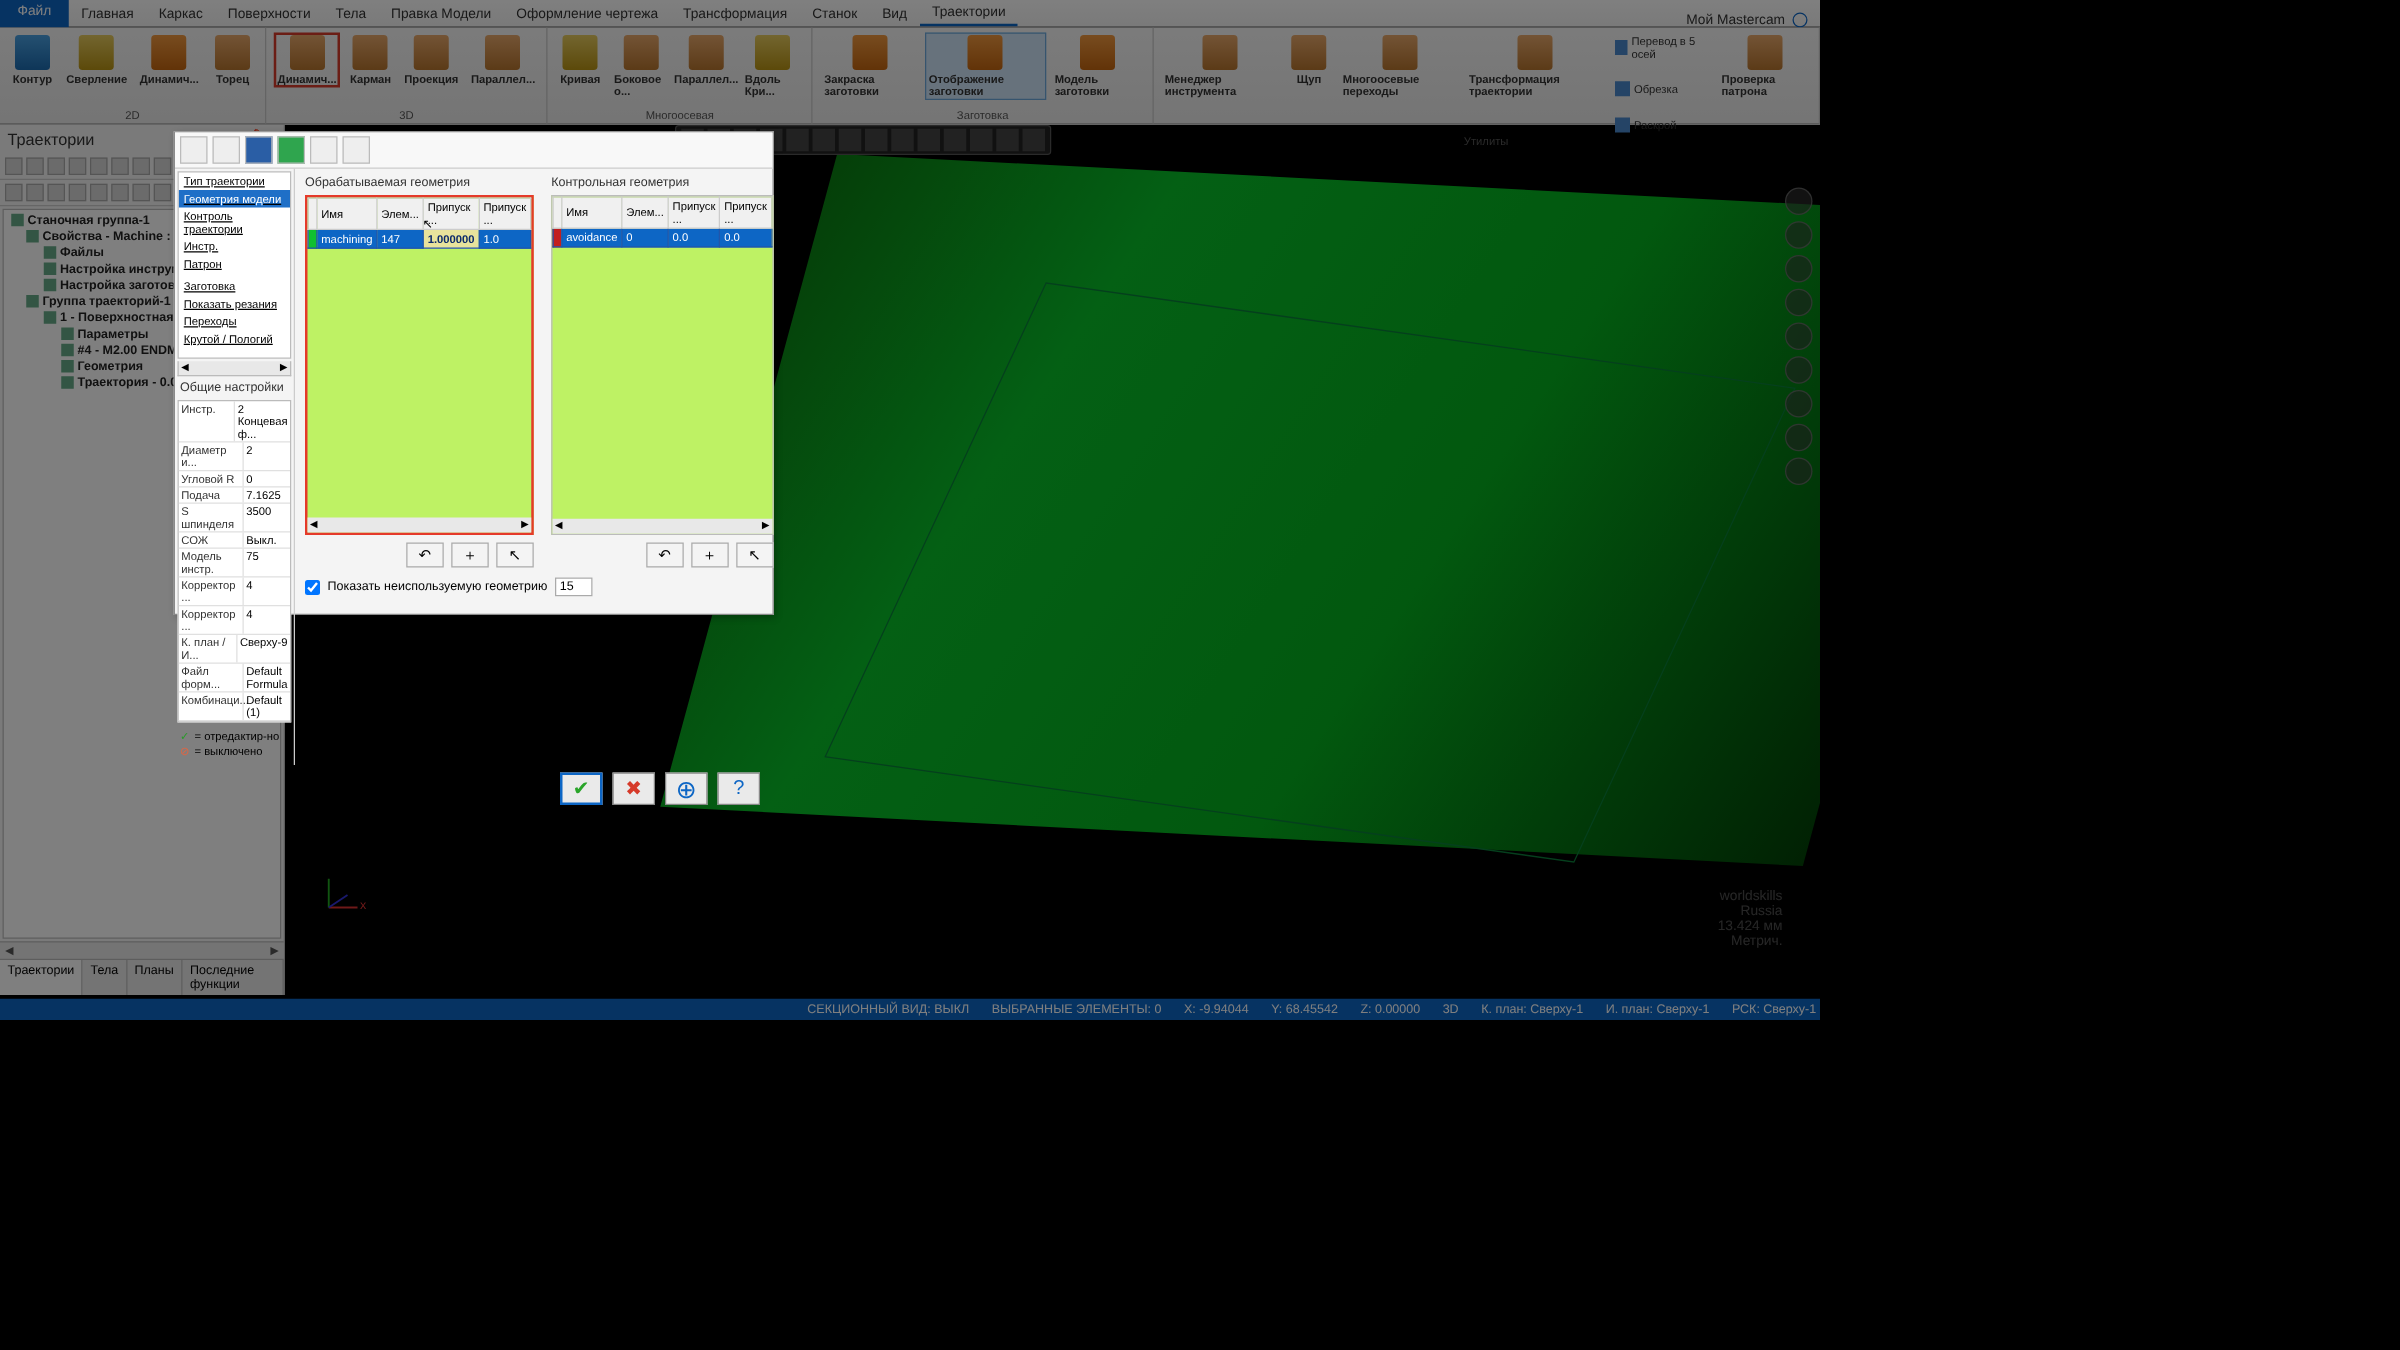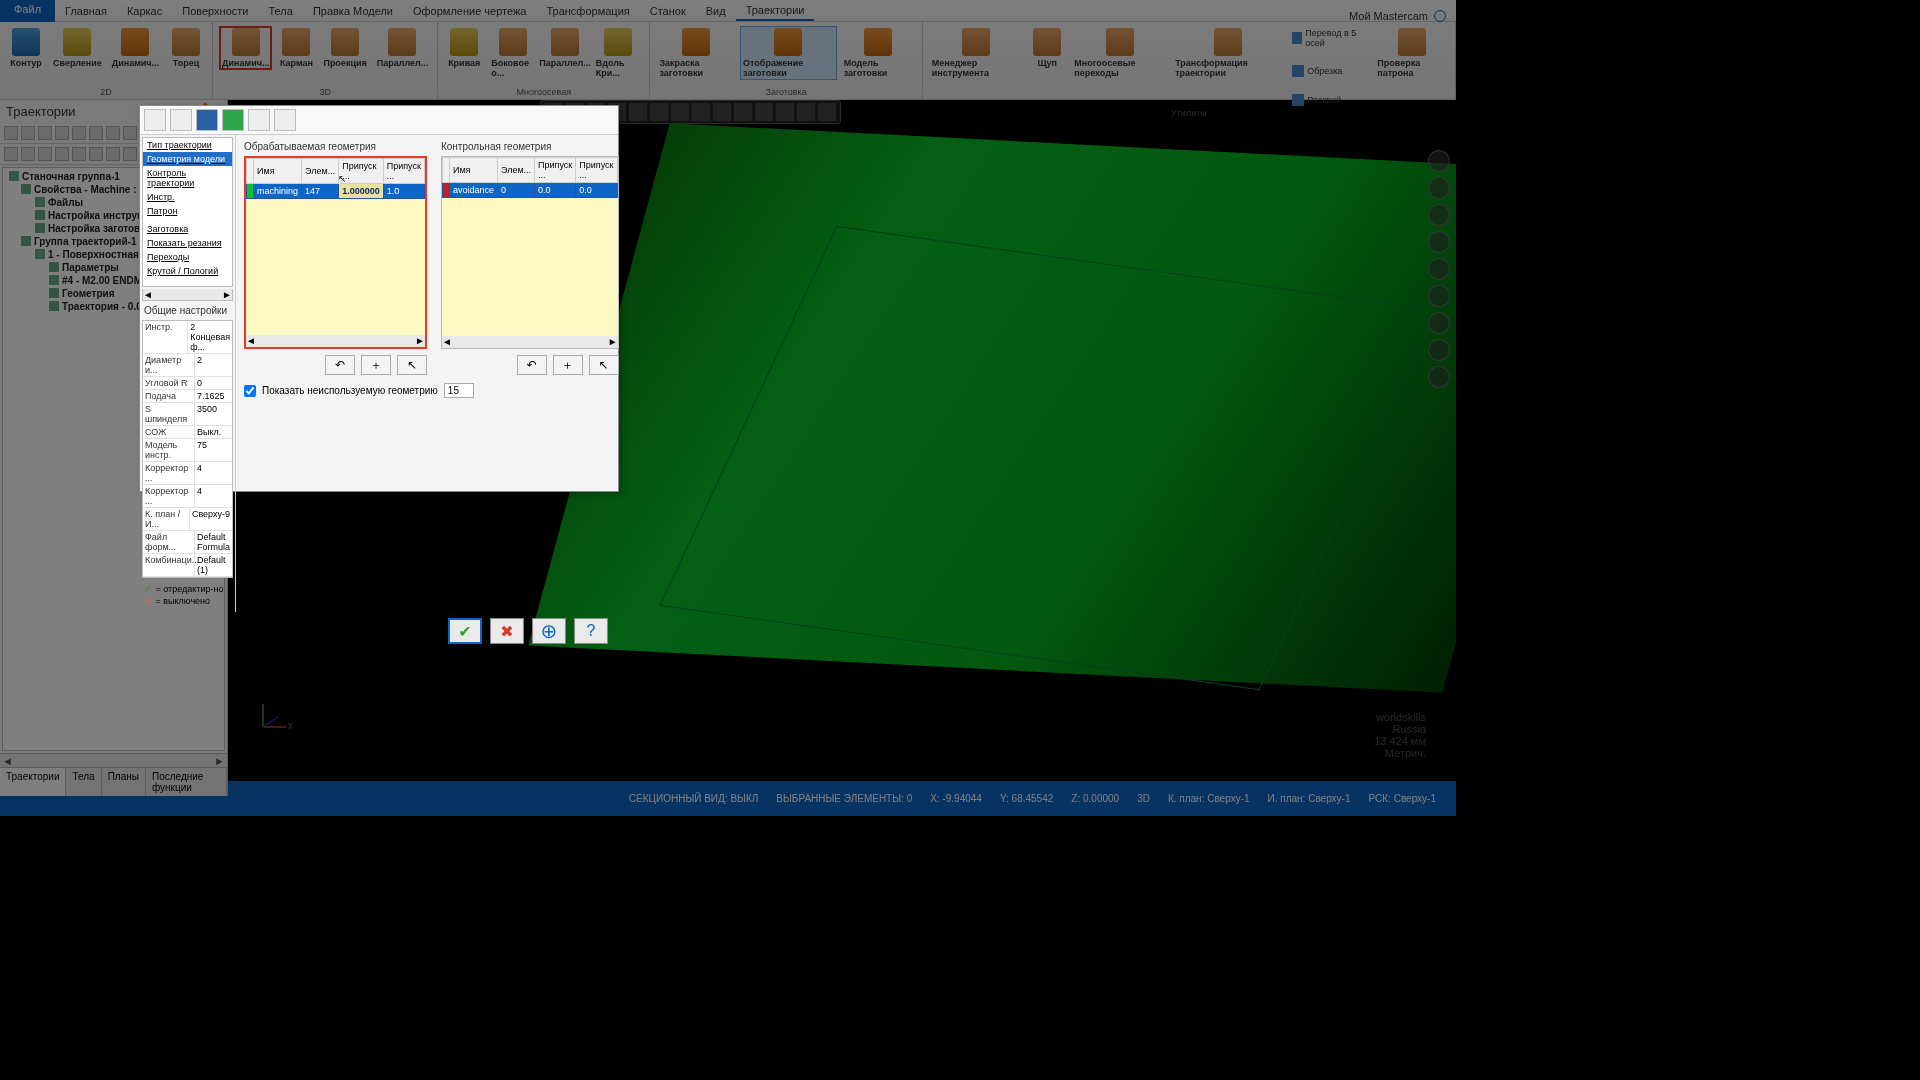--- a/index.html
+++ b/index.html
@@ -111,21 +111,21 @@
 .dleft .props .row div:last-child{flex:1;padding:1px 2px;}
 .dleft .legend{font-size:9px;padding:4px;}
 .dleft .legend div{display:flex;align-items:center;gap:4px;margin-bottom:2px;}
 .dleft .legend .green{color:#2a9a2a;}
 .dleft .legend .red{color:#d64;}
 
 .dright{ flex:1; padding:6px 8px; display:flex; flex-direction:column;}
 .tables-row{display:flex; gap:14px;}
 .table-box{ flex:1;}
 .table-box .caption{font-size:10px; color:#333; margin-bottom:4px;}
-.tblwrap{ border:2px solid #e53a2a; background:#fef9c3; height:193px; position:relative;}
+.tblwrap{ border:2px solid #e53a2a; background:#bef264; height:272px; position:relative;}
 .tblwrap.noborder{border:1px solid #bbb;}
 .tblwrap table{width:100%; border-collapse:collapse; font-size:9px;}
 .tblwrap th{background:#f0f0f0;border:1px solid #ccc;padding:2px 3px;font-weight:normal;text-align:left;}
 .tblwrap td{border:1px solid #2255aa;padding:2px 3px;background:#0d66c5;color:#fff;}
 .tblwrap td.color{width:10px;padding:0;}
 .tblwrap td.color.green{background:#10c030;}
 .tblwrap td.color.red{background:#c21f1f;}
 .tblwrap td.editing{background:#e8e39c;color:#0d2b6b;font-weight:bold;}
 .tblwrap .hscrollb{position:absolute;bottom:0;left:0;right:0;height:12px;background:#e8e8e8;display:flex;justify-content:space-between;font-size:10px;}
 .cursor-img { position:absolute; top:15px; left:92px; font-size:10px; color:#000; pointer-events:none;}
@@ -139,23 +139,23 @@
 
 .dfooter{display:flex;justify-content:flex-end;gap:8px;padding:6px 10px;}
 .dfooter .fbtn{width:34px;height:26px;border:1px solid #888;background:#eaeaea;display:flex;align-items:center;justify-content:center;font-size:16px;cursor:pointer;}
 .dfooter .fbtn.ok{border:2px solid #0d66c5;color:#2aa52a;}
 .dfooter .fbtn.cancel{color:#d63a2a;}
 .dfooter .fbtn.plus{color:#0d66c5;font-size:20px;}
 .dfooter .fbtn.help{color:#0d66c5;}
 
 
 .statusbar{
-  position:absolute; bottom:0; left:0; right:0; height:35px;
+  position:absolute; bottom:0; left:0; right:0; height:17px;
   background:#0d66c5; color:#fff; font-size:10px;
-  display:flex; align-items:center; gap:18px; padding:0 20px; z-index:3;
+  display:flex; align-items:center; gap:18px; padding:0 3px; z-index:3;
   justify-content:flex-end;
 }
 .statusbar span{white-space:nowrap;}
 
 
 .vtoolbar{position:absolute;right:6px;top:150px;display:flex;flex-direction:column;gap:5px;z-index:3;}
 .vtoolbar div{width:22px;height:22px;border-radius:50%;background:rgba(60,60,60,0.6);border:1px solid rgba(120,120,120,0.7);}
 
 
 .vtop-toolbar{position:absolute;top:100px;left:540px;height:24px;background:rgba(40,40,40,0.85);border:1px solid #555;border-radius:3px;display:flex;gap:3px;padding:2px 4px;z-index:3;}

